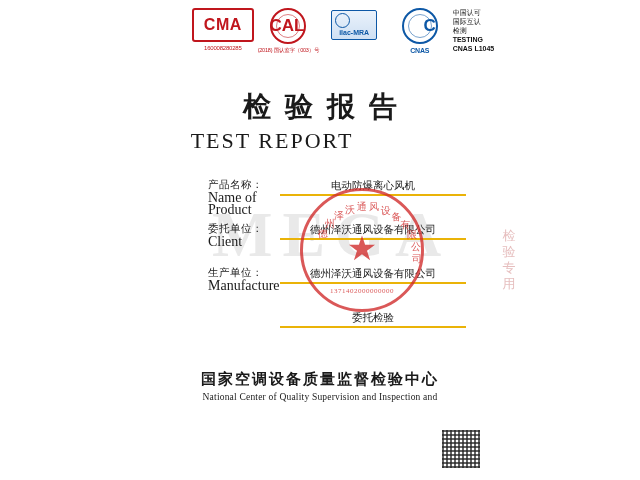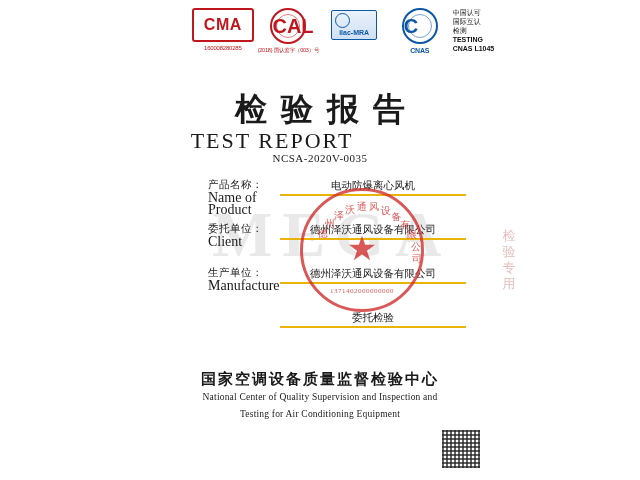--- a/index.html
+++ b/index.html
@@ -66,25 +66,25 @@
   .round-logo {
     width: 36px;
     height: 36px;
     margin: 0 auto;
     border: 2px solid #c0161d;
     border-radius: 50%;
     position: relative;
     box-sizing: border-box;
     display: flex;
     align-items: center;
-    justify-content: flex-start;
+    justify-content: flex-end;
     color: #c0161d;
     font-family: "Liberation Sans", sans-serif;
     font-weight: bold;
-    font-size: 20px;
+    font-size: 17px;
   }
   .round-logo.blue {
     border-color: #0d58a6;
     color: #0d58a6;
   }
   .round-logo .inner-arc {
     position: absolute;
     left: 4px;
     top: 4px;
     right: 4px;
@@ -146,21 +146,21 @@
   .cnas-text .b { font-weight: bold; }
 
   
   .title-cn {
     position: absolute;
     top: 88px;
     left: 0;
     width: 640px;
     text-align: center;
     font-family: "Liberation Serif", serif;
-    font-size: 32px;
+    font-size: 28px;
     font-weight: bold;
     letter-spacing: 14px;
     text-indent: 14px;
     color: #1a1a1a;
   }
   .title-en {
     position: absolute;
     top: 128px;
     left: 0;
     width: 544px;
@@ -379,21 +379,20 @@
       <div>国际互认</div>
       <div>检测</div>
       <div class="b">TESTING</div>
       <div class="b">CNAS L1045</div>
     </div>
 
   </div>
 
   <div class="title-cn">检验报告</div>
   <div class="title-en">TEST REPORT</div>
-  <div class="report-no">NCSA-2020V-0035</div>
 
   <div class="wm-mega">MEGA</div>
   <div class="wm-side">检验专用</div>
 
   <div class="fields">
 
     <div class="field-row">
       <div class="field-label">
         <span class="cn">产品名称：</span>
         <span class="en">Name of Product</span>
@@ -439,19 +438,18 @@
       <span style="transform: rotate(92deg) translate(0,-50px) rotate(-92deg);">司</span>
     </div>
     <div class="star">★</div>
     <div class="bottom-no">1371402000000000</div>
   </div>
 
   <div class="footer">
     <div class="org-cn">国家空调设备质量监督检验中心</div>
     <div class="org-en">
       <div>National Center of Quality Supervision and Inspection and</div>
-      <div>Testing for Air Conditioning Equipment</div>
     </div>
   </div>
 
   <div class="qr"></div>
 
 </div>
 
 </body></html>

